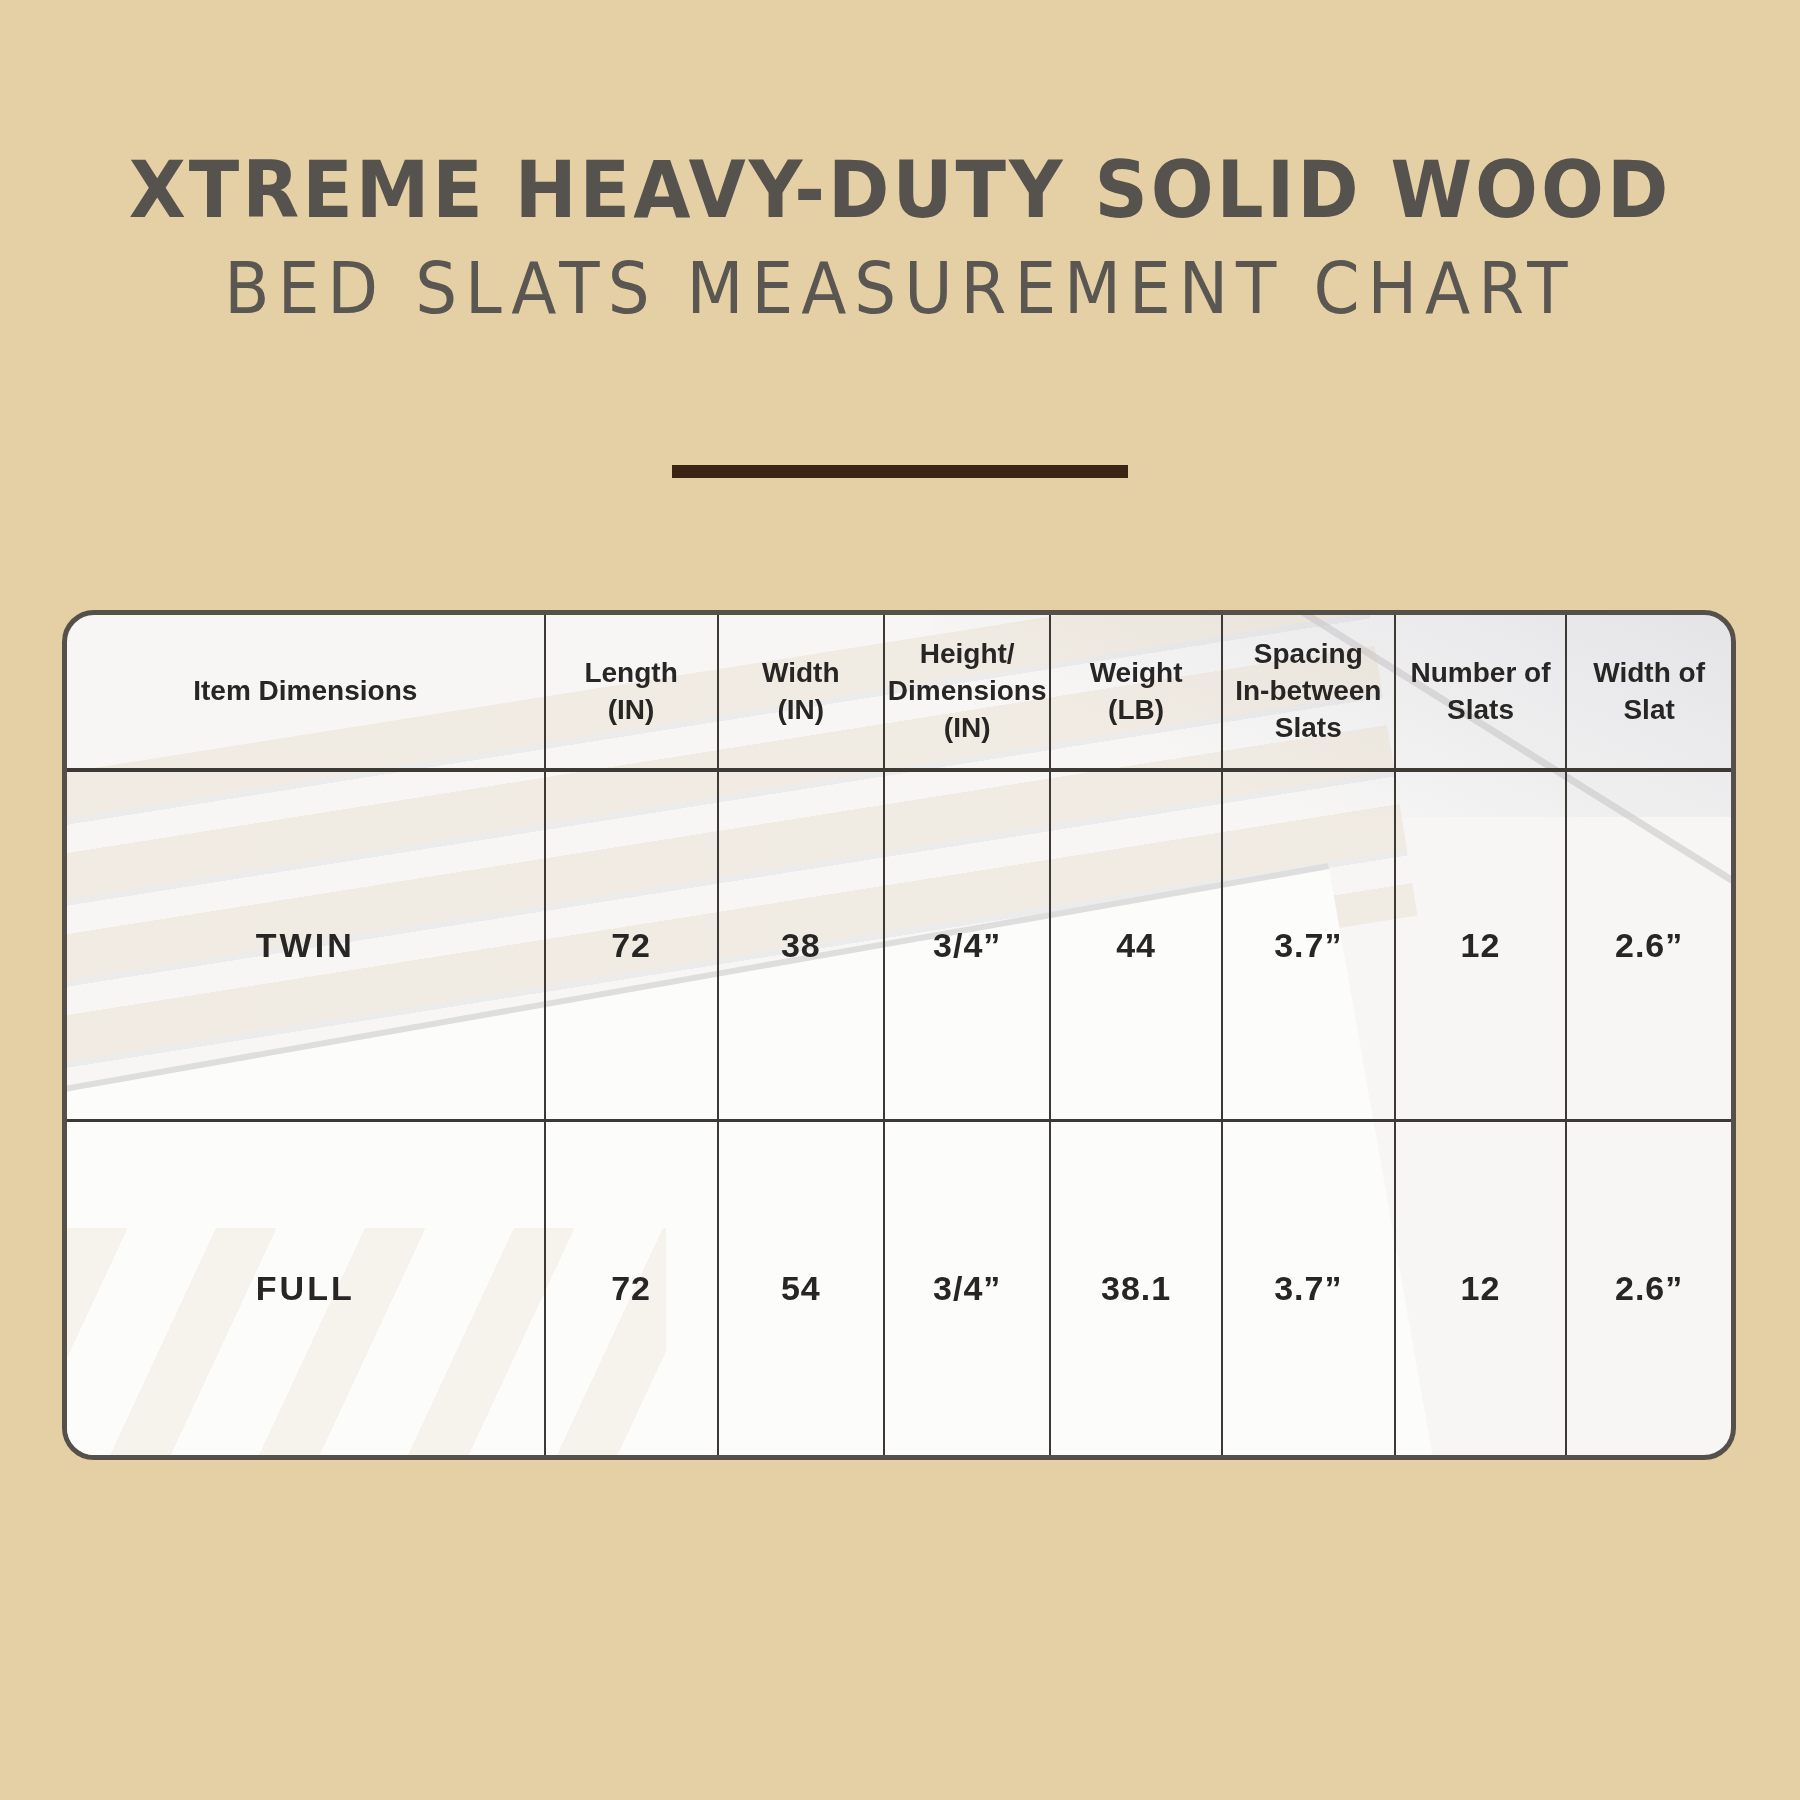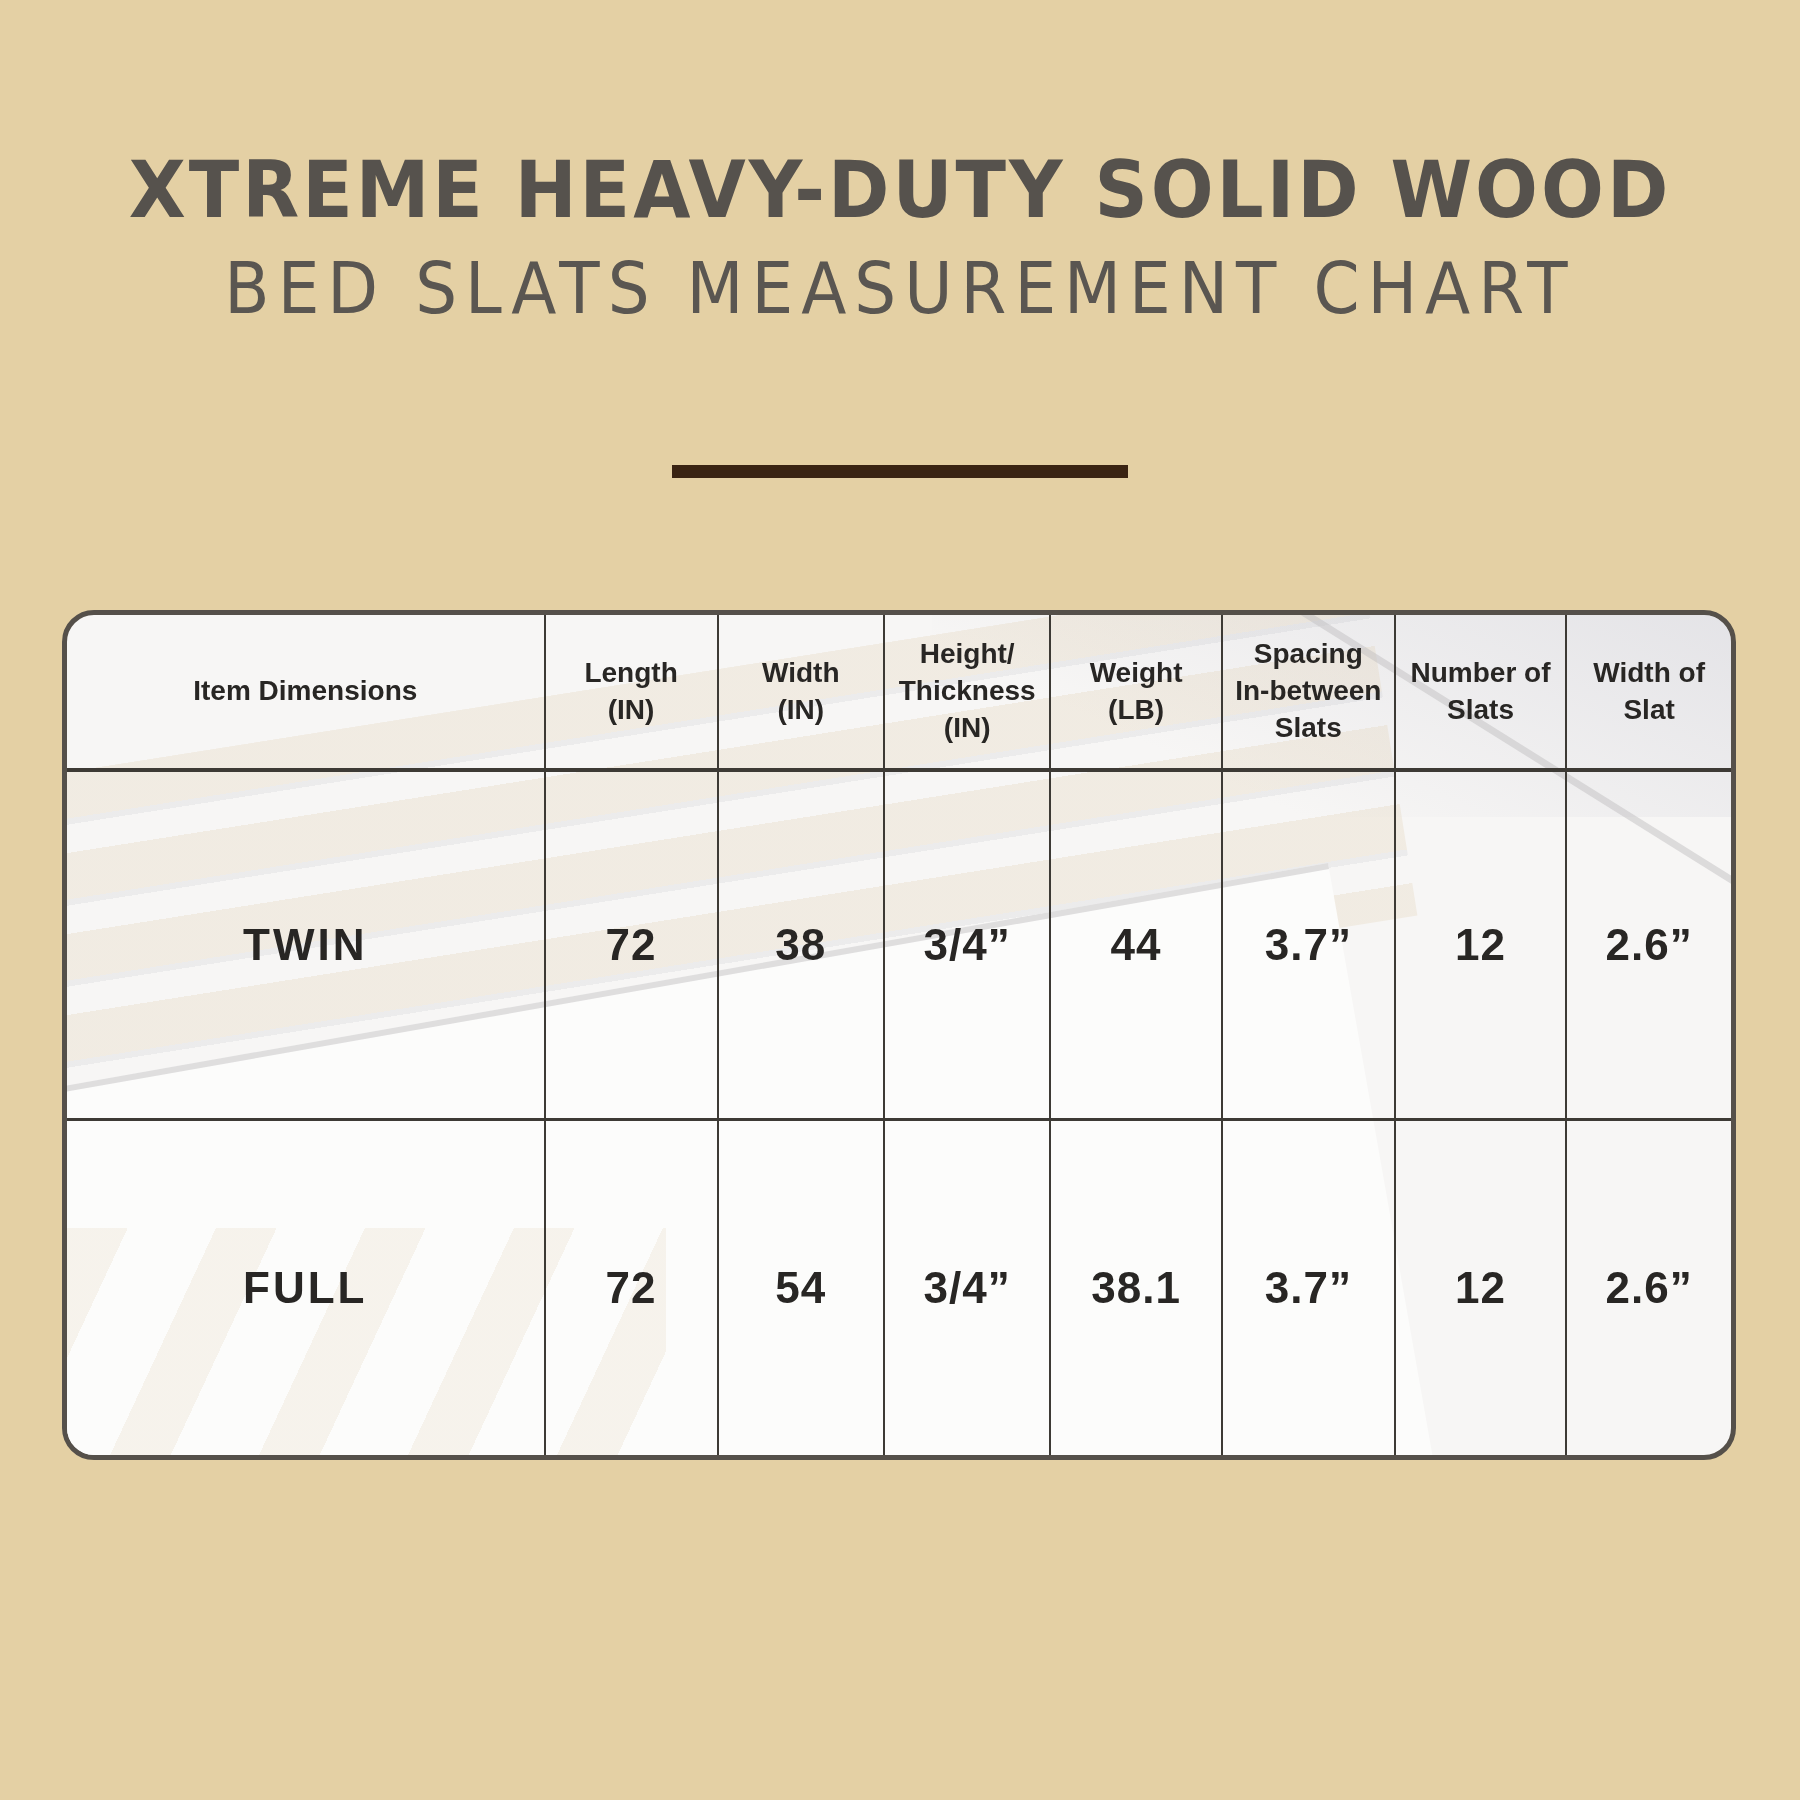--- a/index.html
+++ b/index.html
@@ -88,21 +88,21 @@
     text-align:center;vertical-align:middle;
     color:#282624;padding:0;
   }
   .spec thead tr{height:155px;}
   .spec th{
     font-size:28px;font-weight:bold;
     white-space:pre-line;line-height:1.32;
     border-bottom-width:4px;
   }
   .spec td{
-    font-size:44px;font-weight:bold;letter-spacing:1px;
+    font-size:34px;font-weight:bold;letter-spacing:1px;
   }
   .spec td.row-label{letter-spacing:3px;}
   
   .spec thead th{border-top:none;}
   .spec th:first-child,.spec td:first-child{border-left:none;}
   .spec th:last-child,.spec td:last-child{border-right:none;}
   .spec tbody tr:last-child td{border-bottom:none;}
 </style>
 </head>
 <body>
@@ -135,21 +135,21 @@
         <col style="width:9.9%">
     </colgroup>
     <thead>
       <tr>
         <th>Item Dimensions</th>
         <th>Length
 (IN)</th>
         <th>Width
 (IN)</th>
         <th>Height/
-Thickness
+Dimensions
 (IN)</th>
         <th>Weight
 (LB)</th>
         <th>Spacing
 In-between
 Slats</th>
         <th>Number of
 Slats</th>
         <th>Width of
 Slat</th>

